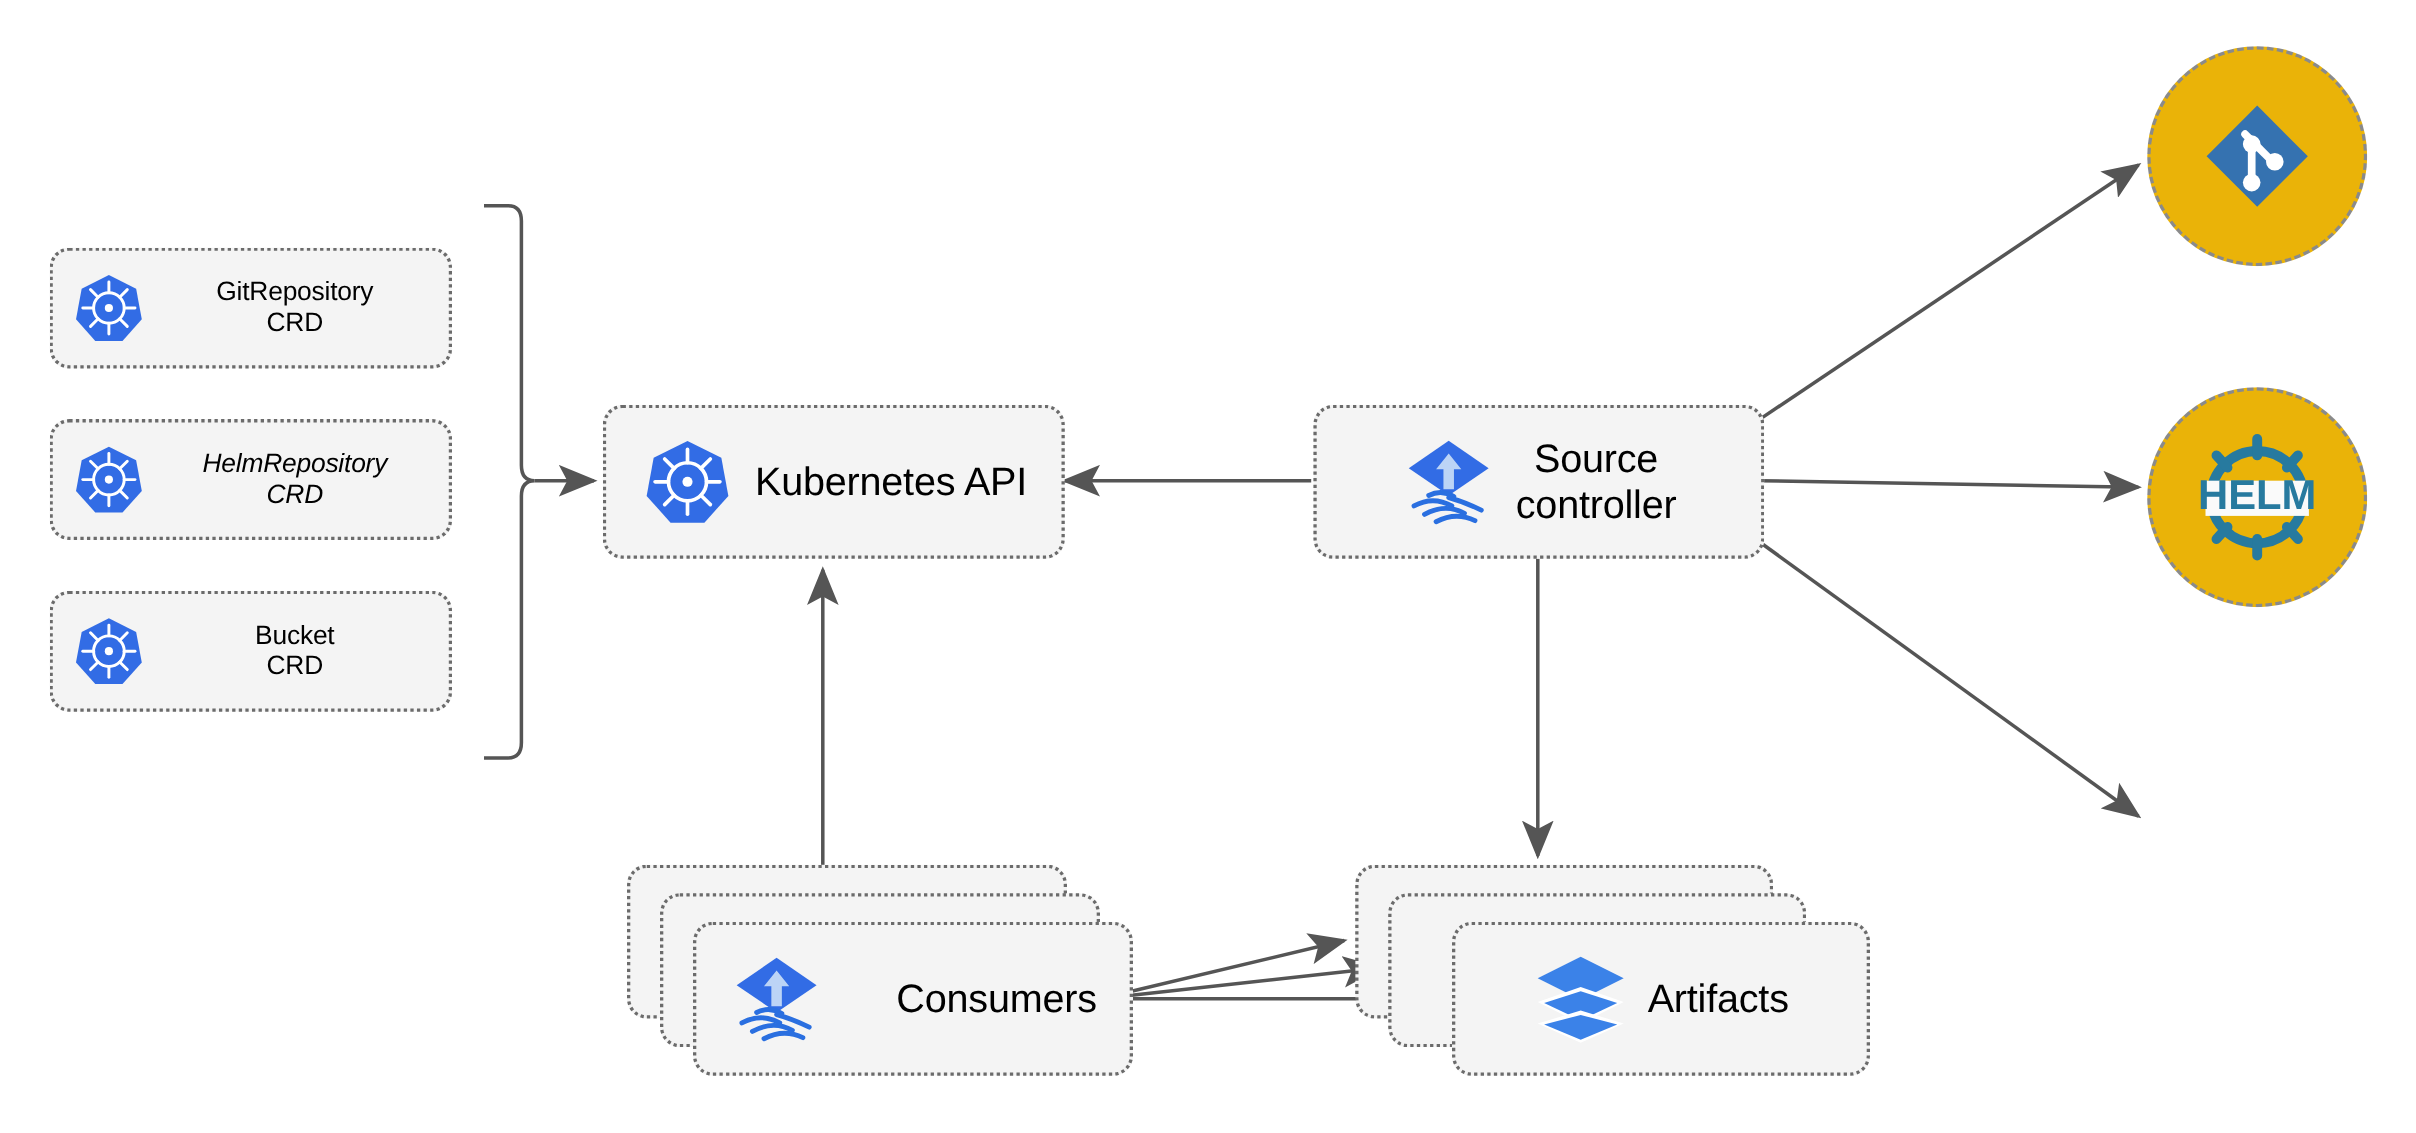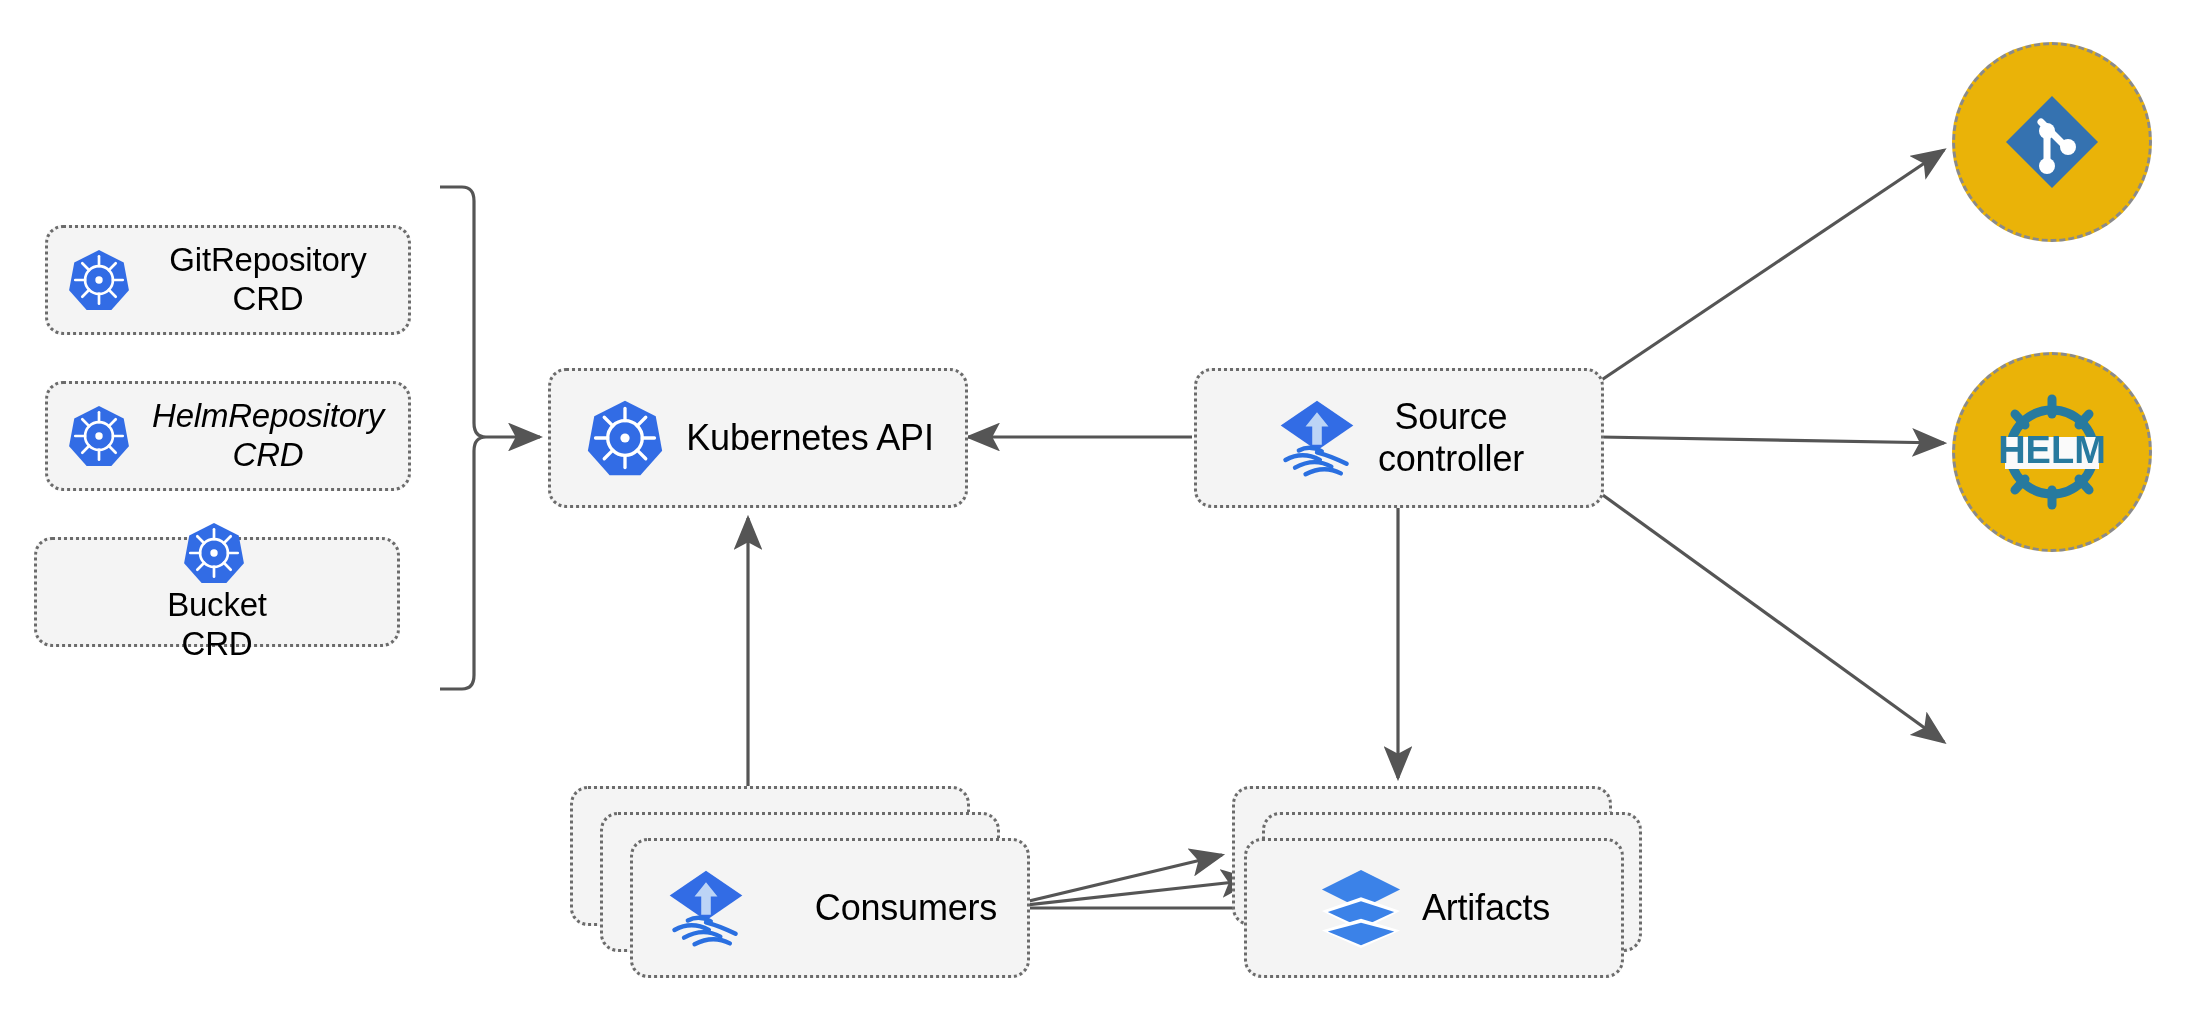--- a/index.html
+++ b/index.html
@@ -23,21 +23,21 @@
     font-size:34px;
     line-height:1.18;
     text-align:center;
     white-space:pre-line;
     letter-spacing:-0.2px;
   }
 
   
   .crd{width:366px;height:110px;padding:0 14px;}
   .crd .ico{width:74px;margin-right:6px;}
-  .crd .lbl{flex:1 1 auto;font-size:33px;}
+  .crd .lbl{flex:1 1 auto;font-size:24px;}
 
   
   .wide .ico{width:86px;margin-right:18px;}
   .wide .lbl{font-size:36px;}
 
   
   .stackcard{
     position:absolute;
     box-sizing:border-box;
     background:#f4f4f4;
@@ -128,21 +128,21 @@
           <line x1="48.2" y1="15.8" x2="41.5" y2="22.5"></line>
           <line x1="22.5" y1="41.5" x2="15.8" y2="48.2"></line>
         </g>
         <circle cx="32" cy="32" r="3.6" fill="#ffffff"></circle>
       </svg>
     </span>
     <span class="lbl">HelmRepository
 CRD</span>
   </div>
 
-  <div class="node crd" style="left:34px;  top:537px;flex-direction:column;">
+  <div class="node crd" style="left:45px;  top:537px;">
     <span class="ico">
       <svg width="66" height="66" viewBox="0 0 64 64">
         <path d="M32 3 L56 15 L61 42 L44 61 L20 61 L3 42 L8 15 Z" fill="#326ce5"></path>
         <g stroke="#ffffff" stroke-width="2.6" fill="none" stroke-linecap="round">
           <circle cx="32" cy="32" r="13.5"></circle>
           <line x1="32" y1="9" x2="32" y2="18.5"></line>
           <line x1="32" y1="45.5" x2="32" y2="55"></line>
           <line x1="9" y1="32" x2="18.5" y2="32"></line>
           <line x1="45.5" y1="32" x2="55" y2="32"></line>
           <line x1="15.8" y1="15.8" x2="22.5" y2="22.5"></line>
@@ -210,21 +210,21 @@
           <path d="M26 56 Q38 50 50 57"></path>
           <path d="M45 58 Q60 62 76 70"></path>
         </g>
       </svg>
     </span>
     <span class="lbl">Consumers</span>
   </div>
 
   <div class="stackcard" style="left:1232px; top:786px; width:380px; height:140px;"></div>
   <div class="stackcard" style="left:1262px; top:812px; width:380px; height:140px;"></div>
-  <div class="node wide" style="left:1244px; top:838px; width:380px; height:140px;">
+  <div class="node wide" style="left:1320px; top:838px; width:380px; height:140px;">
     <span class="ico">
       <svg width="88" height="86" viewBox="0 0 88 86">
         <path d="M44 4 L84 24 L44 44 L4 24 Z" fill="#3b82e8"></path>
         <path d="M44 32 L84 46 L44 66 L4 46 Z" fill="#ffffff"></path>
         <path d="M44 36 L78 47 L44 63 L10 47 Z" fill="#3b82e8"></path>
         <path d="M44 54 L84 66 L44 84 L4 66 Z" fill="#ffffff"></path>
         <path d="M44 58 L78 67 L44 81 L10 67 Z" fill="#3b82e8"></path>
       </svg>
     </span>
     <span class="lbl">Artifacts</span>

